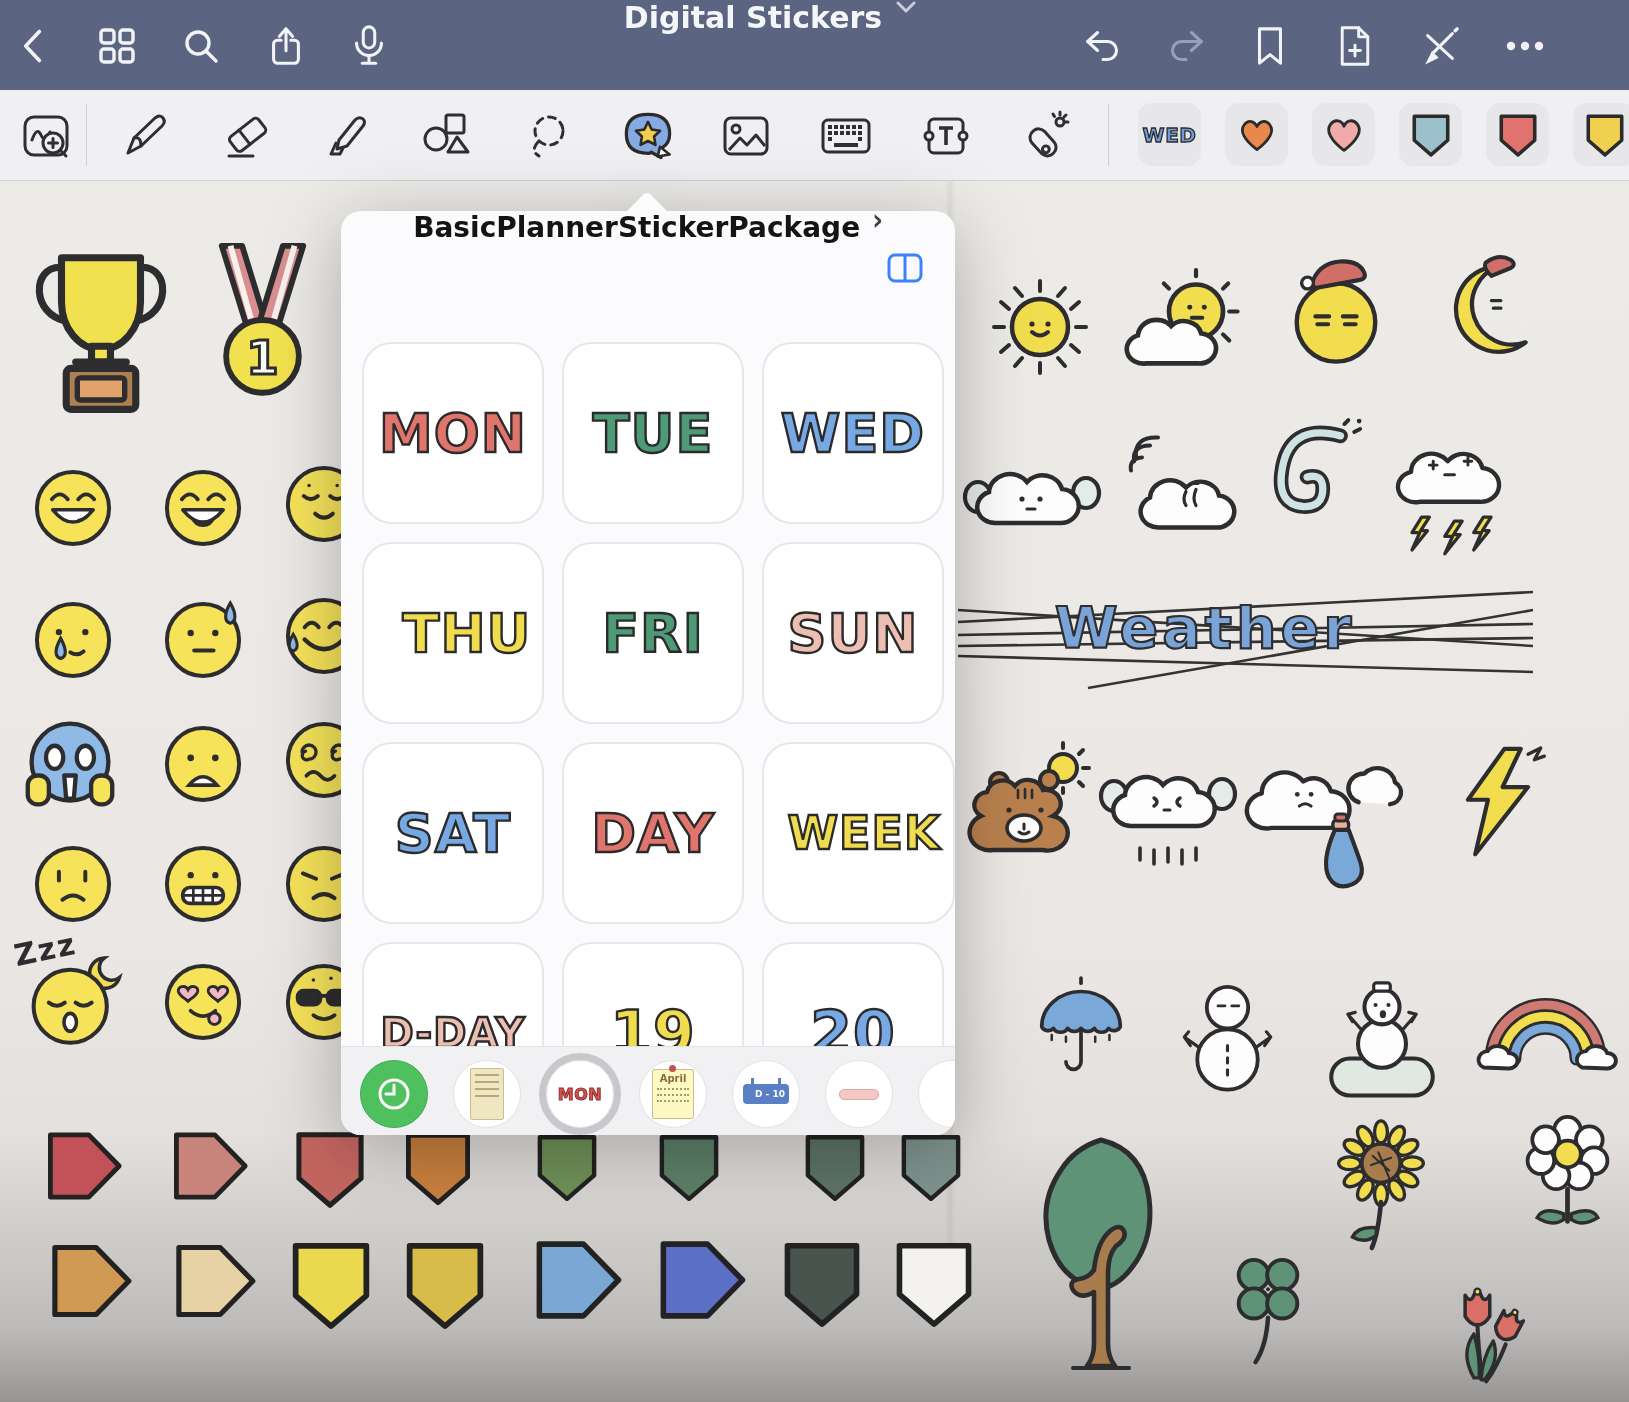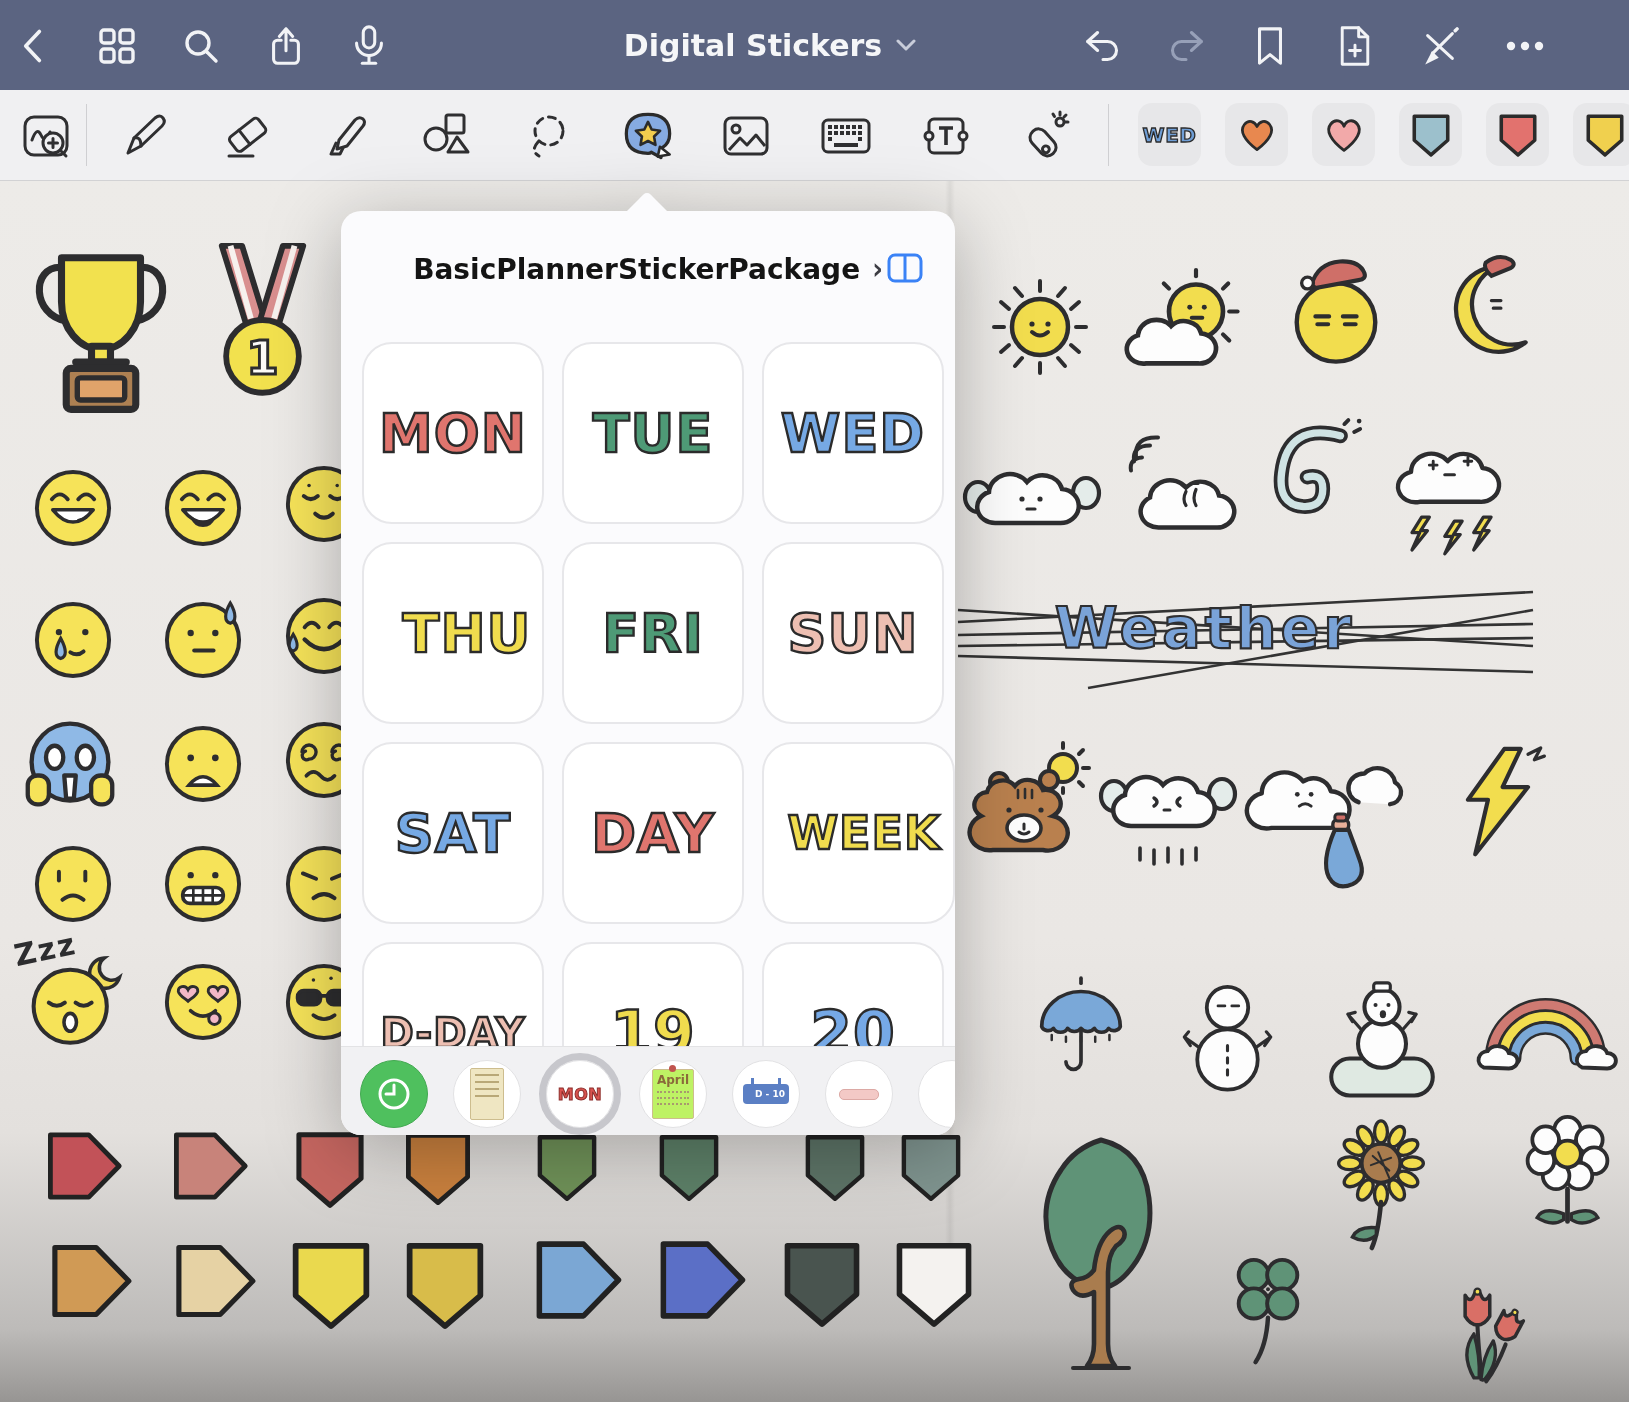--- a/index.html
+++ b/index.html
@@ -1,55 +1,55 @@
 <!DOCTYPE html>
 <html><head>
 <meta charset="utf-8">
 <style>
   html,body{margin:0;padding:0;background:#444;}
   #app{position:relative;width:1629px;height:1402px;overflow:hidden;font-family:"DejaVu Sans","Liberation Sans",sans-serif;background:#e9e6e3;}
   .abs{position:absolute;}
   
   #navbar{position:absolute;left:0;top:0;width:1629px;height:90px;background:#5b6481;z-index:60;}
   .nav-btn{position:absolute;top:23px;width:46px;height:46px;display:flex;align-items:center;justify-content:center;cursor:pointer;}
-  #nav-title{position:absolute;top:0;left:560px;width:420px;height:90px;display:flex;align-items:center;justify-content:center;gap:14px;color:#f5f6f8;font-size:30px;font-weight:700;cursor:pointer;}
+  #nav-title{position:absolute;top:0;left:560px;width:420px;height:90px;display:flex;justify-content:center;gap:14px;color:#f5f6f8;font-size:30px;font-weight:700;cursor:pointer;}
   
   #toolbar{position:absolute;left:0;top:90px;width:1629px;height:90px;background:#f0f0f2;border-bottom:1px solid #d2d2d4;z-index:55;}
   .tool{position:absolute;top:18px;width:56px;height:56px;display:flex;align-items:center;justify-content:center;cursor:pointer;}
   .tdiv{position:absolute;top:14px;width:1px;height:62px;background:#cfcfd2;}
   .chip{position:absolute;top:13px;width:63px;height:63px;background:#e7e7e9;border-radius:14px;display:flex;align-items:center;justify-content:center;cursor:pointer;}
   .chip .wedtxt{font-size:20px;font-weight:900;letter-spacing:.5px;-webkit-text-stroke:1.3px #2b2b2b;}
   
   #canvas{position:absolute;left:0;top:180px;width:1629px;height:1222px;overflow:hidden;
     background:linear-gradient(180deg,#edebe8 0%,#eae7e4 62%,#e3e0dd 78%,#bdbbb9 94%,#979593 100%);}
   #sheet-seam{position:absolute;left:945px;top:0;width:10px;height:1130px;background:linear-gradient(90deg,rgba(0,0,0,0) 0%,rgba(0,0,0,.06) 50%,rgba(0,0,0,0) 100%);}
   #canvas svg{overflow:visible;}
   .sticker-label{position:absolute;font-weight:900;}
   #weather-word{left:995px;top:415px;width:420px;text-align:center;font-size:57px;letter-spacing:4px;color:#7aa3d8;-webkit-text-stroke:2.2px #2f2f31;}
   #zzz{left:14px;top:752px;font-size:30px;font-weight:900;color:#2d2d2f;transform:rotate(-12deg);letter-spacing:2px;}
   
   #popover{position:absolute;left:341px;top:211px;width:614px;height:924px;background:#fbfbfd;border-radius:20px;z-index:70;
     filter:drop-shadow(0 14px 36px rgba(0,0,0,.28));overflow:visible;}
   #popover::before{content:"";position:absolute;left:289px;top:-13px;width:34px;height:34px;background:#fbfbfd;transform:rotate(45deg);border-radius:5px;}
   #pop-clip{position:absolute;inset:0;border-radius:20px;overflow:hidden;}
-  #pop-header{position:absolute;left:0;top:0;width:614px;height:116px;display:flex;align-items:center;justify-content:center;gap:12px;cursor:pointer;}
+  #pop-header{position:absolute;left:0;top:0;width:614px;height:116px;display:flex;justify-content:center;gap:12px;cursor:pointer;}
   #pop-title{font-size:28px;font-weight:600;color:#141414;}
   #pop-chevron{font-size:26px;color:#3c3c43;font-weight:600;transform:scaleY(1.15);}
   #split-btn{position:absolute;right:32px;top:42px;width:36px;height:30px;cursor:pointer;}
   .tile{position:absolute;width:178px;height:178px;background:#ffffff;border:2px solid #e7e7ea;border-radius:30px;display:flex;align-items:center;justify-content:center;cursor:pointer;}
   .tile span{font-weight:900;letter-spacing:1px;-webkit-text-stroke:2.4px #2b2b2b;}
   .fs54{font-size:54px;} .fs44{font-size:46px;padding-left:11px;} .fs40{font-size:40px;} .fs64{font-size:60px;}
   #pop-bar{position:absolute;left:0;top:835px;width:614px;height:89px;background:#f1f1f3;border-top:1px solid #e3e3e5;}
   .cat{position:absolute;top:13px;width:66px;height:66px;border-radius:50%;background:#ffffff;border:1px solid #e2e2e4;display:flex;align-items:center;justify-content:center;cursor:pointer;overflow:hidden;}
   .cat.sel{outline:7px solid #c7c7cc;}
   .cat.green{background:#4fc05e;border-color:#43a851;}
   .mon-mini{font-size:16px;font-weight:900;color:#d9534f;-webkit-text-stroke:1px #8c2f2c;letter-spacing:.5px;}
   .paper{width:32px;height:50px;background:#efe6c2;border:1px solid #cdbd8e;border-radius:2px;position:relative;}
   .paper i{display:block;height:2px;background:#b9a877;margin:5px 4px 0 4px;}
-  .cal{width:40px;height:48px;background:#bef264;border:1px solid #cdbd8e;border-radius:2px;position:relative;font-size:12px;color:#8a6a3a;text-align:center;}
+  .cal{width:40px;height:48px;background:#fef9c3;border:1px solid #cdbd8e;border-radius:2px;position:relative;font-size:10px;color:#8a6a3a;text-align:center;}
   .cal b{display:block;margin-top:3px;font-weight:700;}
   .cal i{display:block;border-bottom:2px dotted #a89a6e;margin:4px 4px 0 4px;}
   .cal em{position:absolute;top:-5px;left:16px;width:7px;height:7px;border-radius:50%;background:#c0544e;}
   .d10{width:38px;height:20px;background:#5b7fc4;border-radius:4px;color:#fff;font-size:9px;font-weight:700;display:flex;align-items:center;justify-content:center;position:relative;padding-left:8px;}
   .d10 u{position:absolute;top:-6px;width:3px;height:7px;background:#5b7fc4;text-decoration:none;}
   .pinkbar{width:38px;height:9px;background:#f3c9c6;border:1px solid #dca9a5;border-radius:5px;}
 </style>
 </head>
 <body>
 

